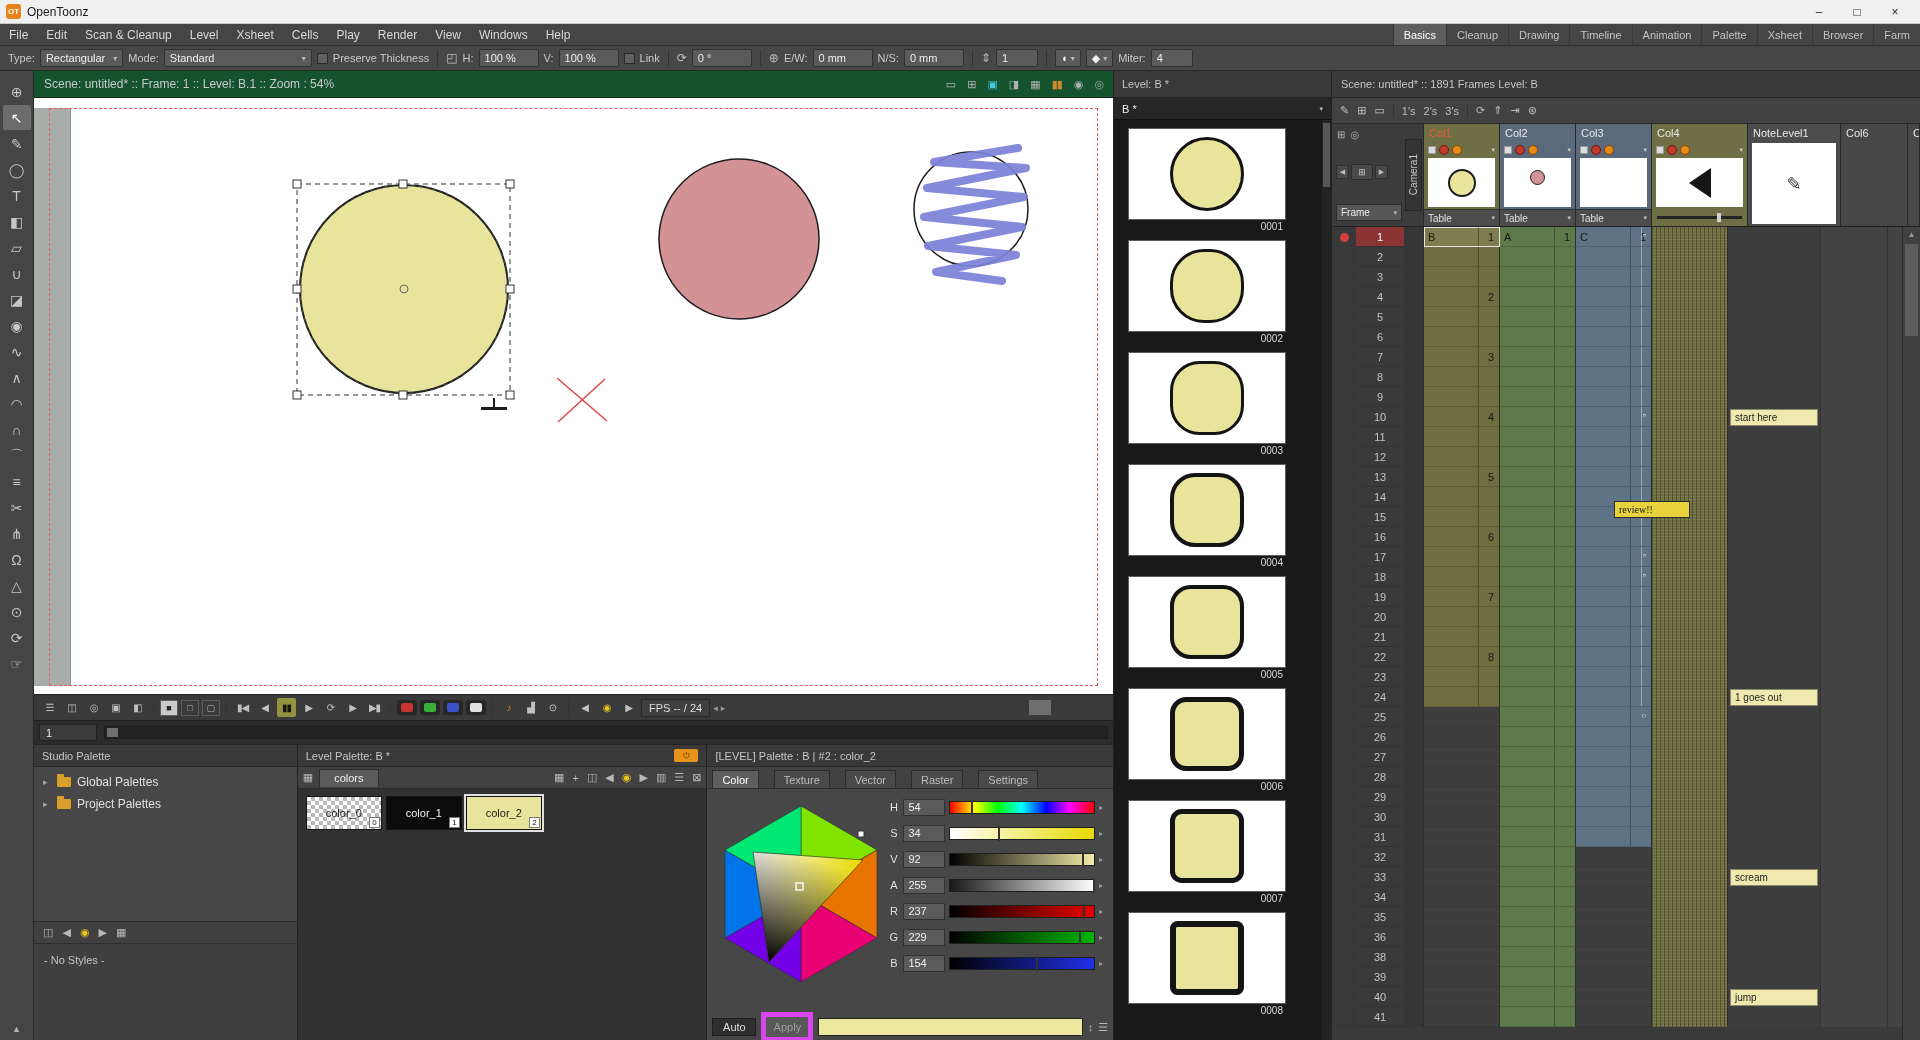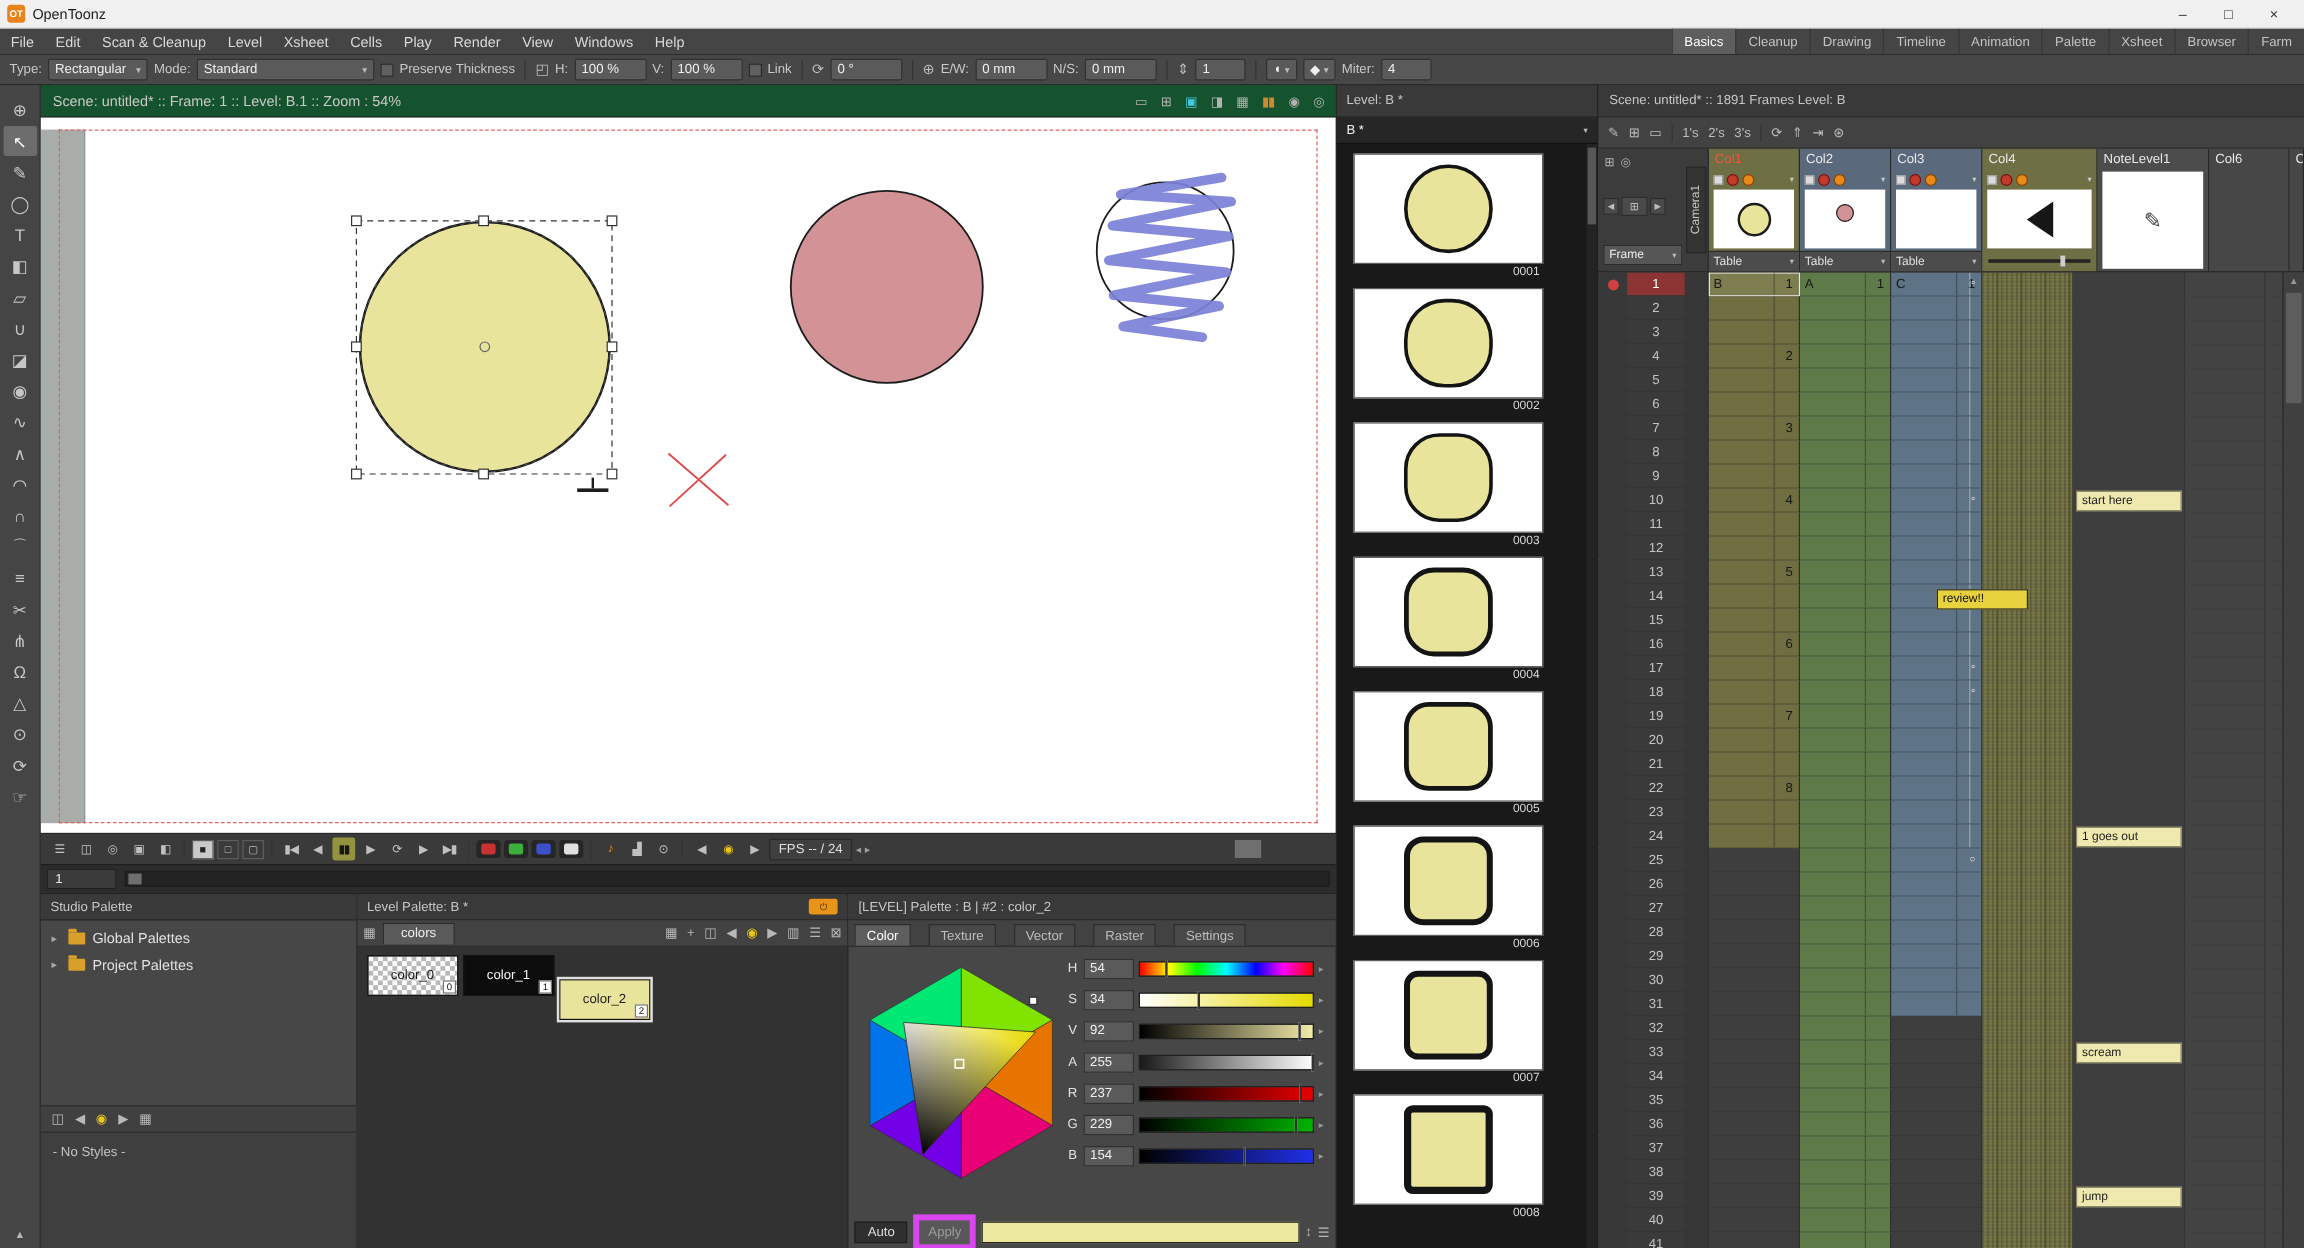--- a/index.html
+++ b/index.html
@@ -484,21 +484,21 @@
         <div class="swatch-area">
           <div class="chips">
               <div class="chip checker">
                 <span class="chip-label" style="color: rgb(26, 26, 26);">color_0</span>
                 <span class="chip-idx">0</span>
               </div>
               <div class="chip" style="background: rgb(12, 12, 12);">
                 <span class="chip-label" style="color: rgb(242, 242, 242);">color_1</span>
                 <span class="chip-idx">1</span>
               </div>
-              <div class="chip selected" style="background: rgb(233, 228, 155); margin-top: 20px;">
+              <div class="chip selected" style="background: rgb(233, 228, 155);">
                 <span class="chip-label" style="color: rgb(34, 34, 34);">color_2</span>
                 <span class="chip-idx">2</span>
               </div>
             </div>
         </div>
       </div>
 
       <div class="panel coloredit">
         <div class="panel-header">[LEVEL]  Palette : B | #2 : color_2</div>
         <div class="ce-tabs">
@@ -1241,32 +1241,20 @@
             <div class="xs-cell empty"></div>
             <div class="xs-cell filled cell-c2 lv"></div>
             <div class="xs-cell empty"></div>
             <div class="xs-cell filled cell-c4 snd"></div>
             <div class="xs-note"></div>
             <div class="xs-c6"></div>
             <div class="xs-c7"></div>
           </div>
           <div class="xs-row">
             <div class="xs-mark"></div>
-            <div class="xs-num">37</div>
-            <div class="xs-spacer"></div>
-            <div class="xs-cell empty"></div>
-            <div class="xs-cell filled cell-c2 lv"></div>
-            <div class="xs-cell empty"></div>
-            <div class="xs-cell filled cell-c4 snd"></div>
-            <div class="xs-note"></div>
-            <div class="xs-c6"></div>
-            <div class="xs-c7"></div>
-          </div>
-          <div class="xs-row">
-            <div class="xs-mark"></div>
             <div class="xs-num">38</div>
             <div class="xs-spacer"></div>
             <div class="xs-cell empty"></div>
             <div class="xs-cell filled cell-c2 lv"></div>
             <div class="xs-cell empty"></div>
             <div class="xs-cell filled cell-c4 snd"></div>
             <div class="xs-note"></div>
             <div class="xs-c6"></div>
             <div class="xs-c7"></div>
           </div>
@@ -1303,21 +1291,21 @@
             <div class="xs-cell empty"></div>
             <div class="xs-cell filled cell-c4 snd"></div>
             <div class="xs-note"></div>
             <div class="xs-c6"></div>
             <div class="xs-c7"></div>
           </div>
           <div class="sticky-note" style="top: 182px;">start here</div>
           <div class="sticky-note" style="top: 462px;">1 goes out</div>
           <div class="sticky-note" style="top: 642px;">scream</div>
           <div class="sticky-note" style="top: 762px;">jump</div>
-          <div class="floating-note" style="top: 264px; left: 282px;">review!!</div>
+          <div class="floating-note" style="top: 274px; left: 282px; font-family: Liberation Serif, serif;">review!!</div>
         </div>
       <div class="xs-scrollbar">
         <div class="xs-scroll-up">▲</div>
         <div class="xs-scroll-thumb"></div>
       </div>
     </div>
   </div>
 
 </div>
 

